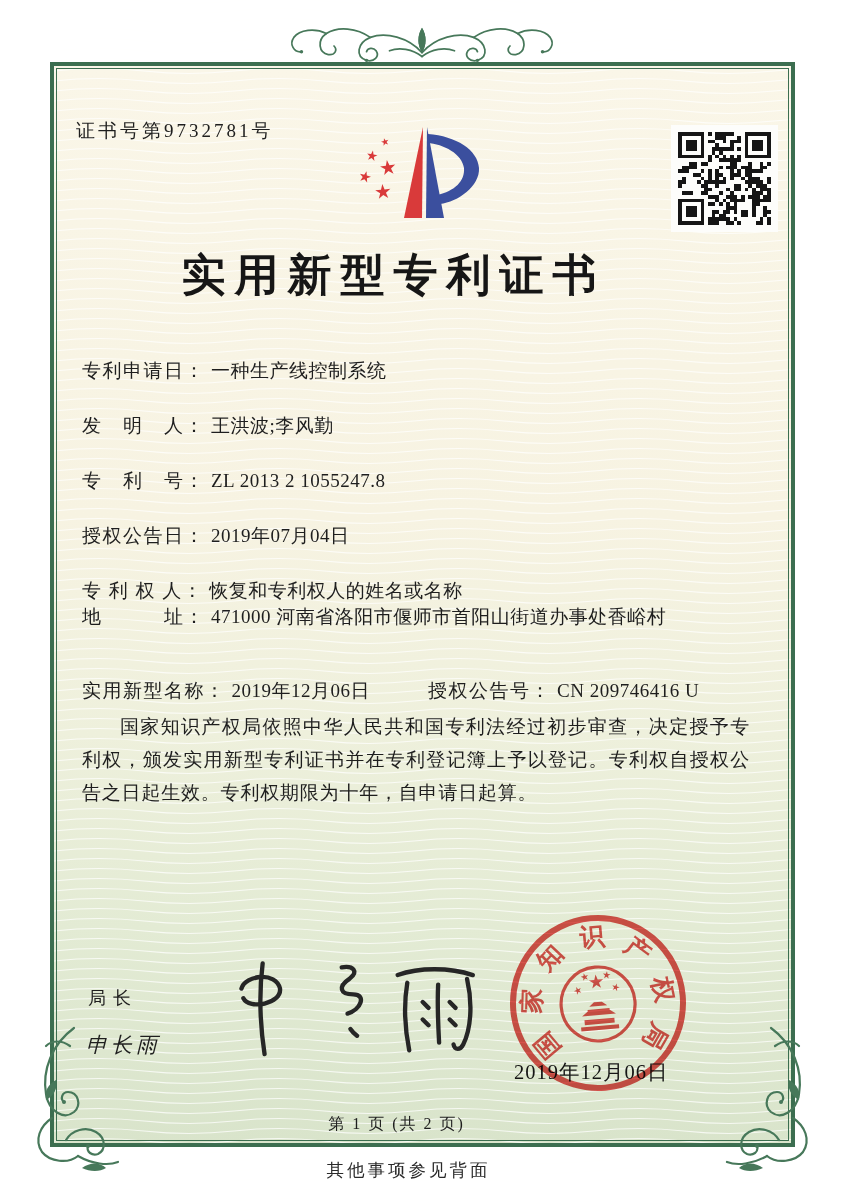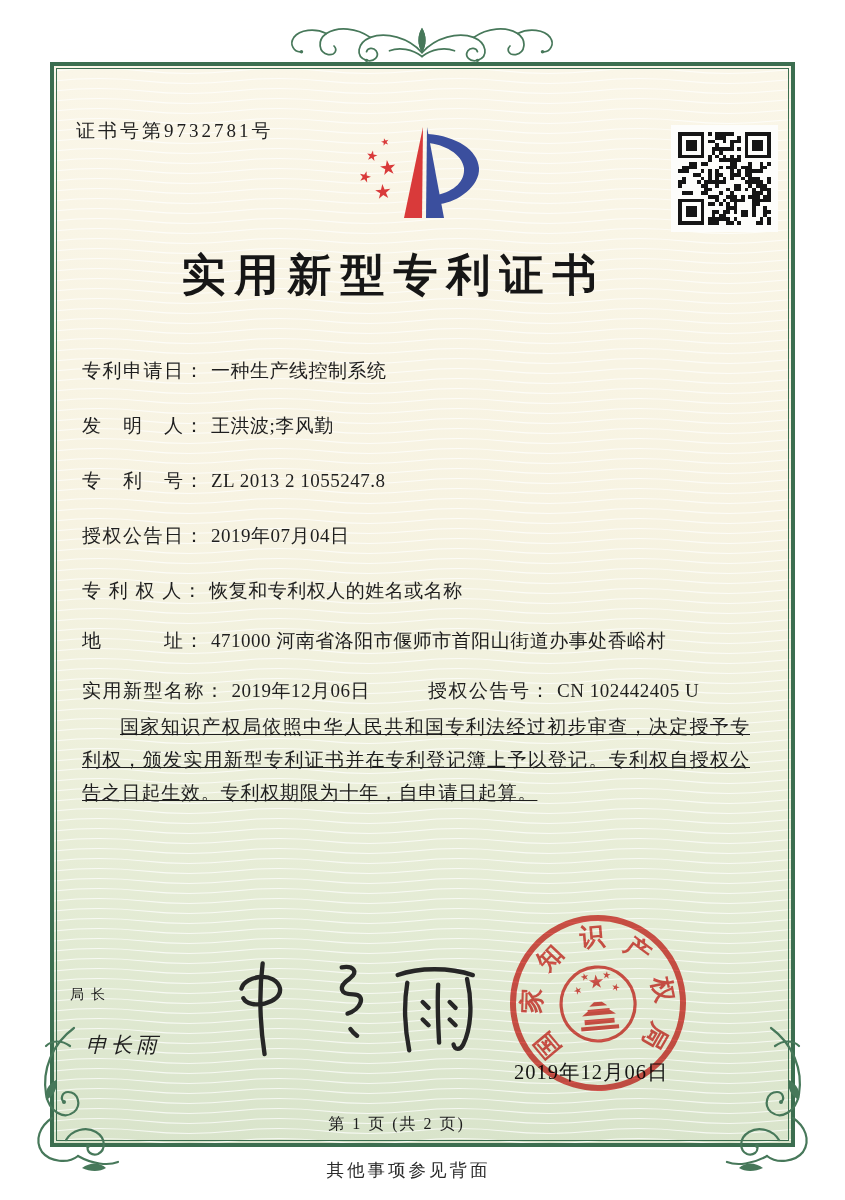--- a/index.html
+++ b/index.html
@@ -35,23 +35,23 @@
   }
   
   .fields{position:absolute;left:82px;top:0;width:690px;font-size:19px;}
   .frow{position:absolute;left:0;white-space:nowrap;}
   .frow .lab{letter-spacing:1.5px;}
   .frow .val{margin-left:6px;letter-spacing:0.5px;text-align:right;}
   .grant-no{position:absolute;left:346px;white-space:nowrap;}
   
   .paras{position:absolute;left:82px;top:710px;width:684px;font-size:19px;
          line-height:1.74;text-align:justify;letter-spacing:0.8px;}
-  .paras p{margin:0 16px 2px 0;text-indent:2em;text-decoration:underline;}
-  
-  .director-title{position:absolute;left:70px;top:986px;font-size:14px;letter-spacing:7px;}
+  .paras p{margin:0 16px 2px 0;text-indent:2em;}
+  
+  .director-title{position:absolute;left:88px;top:986px;font-size:18px;letter-spacing:7px;}
   .director-name{position:absolute;left:86px;top:1031px;font-size:21px;letter-spacing:4px;font-style:italic;}
   .signature{position:absolute;left:226px;top:944px;}
   .seal{position:absolute;left:503px;top:908px;transform:rotate(-5deg);
         mix-blend-mode:multiply;opacity:.93;}
   .seal-date{position:absolute;left:514px;top:1058px;font-size:20.5px;letter-spacing:1px;color:#151515;}
   .page-footer{position:absolute;left:0;top:1114px;width:845px;text-align:center;
                font-size:16px;letter-spacing:2px;transform:translateX(-26px);}
   .back-note{position:absolute;left:0;top:1158px;width:845px;text-align:center;
              font-size:17.5px;letter-spacing:3px;transform:translateX(-14px);color:#2a2a2a;}
   .hidden-defs{position:absolute;width:0;height:0;overflow:hidden;}
@@ -154,27 +154,27 @@
     </div>
     <div class="frow" style="top:468px">
       <span class="lab">专　利　号：</span><span class="val">ZL 2013 2 1055247.8</span>
     </div>
     <div class="frow" style="top:523px">
       <span class="lab">授权公告日：</span><span class="val">2019年07月04日</span>
     </div>
     <div class="frow" style="top:578px">
       <span class="lab">专 利 权 人：</span><span class="val">恢复和专利权人的姓名或名称</span>
     </div>
-    <div class="frow" style="top:628px">
+    <div class="frow" style="top:604px">
       <span class="lab">地　　　址：</span><span class="val">471000 河南省洛阳市偃师市首阳山街道办事处香峪村</span>
     </div>
     <div class="frow" style="top:678px">
       <span class="lab">实用新型名称：</span><span class="val">2019年12月06日</span>
       <span class="grant-no">
-        <span class="lab">授权公告号：</span><span class="val">CN 102442405 U</span>
+        <span class="lab">授权公告号：</span><span class="val">CN 209746416 U</span>
       </span>
     </div>
   </div>
 
   <div class="paras">
     <p>国家知识产权局依照中华人民共和国专利法经过初步审查，决定授予专利权，颁发实用新型专利证书并在专利登记簿上予以登记。专利权自授权公告之日起生效。专利权期限为十年，自申请日起算。</p>
   </div>
 
   <div class="director-title">局长</div>
   <div class="director-name">申长雨</div>

